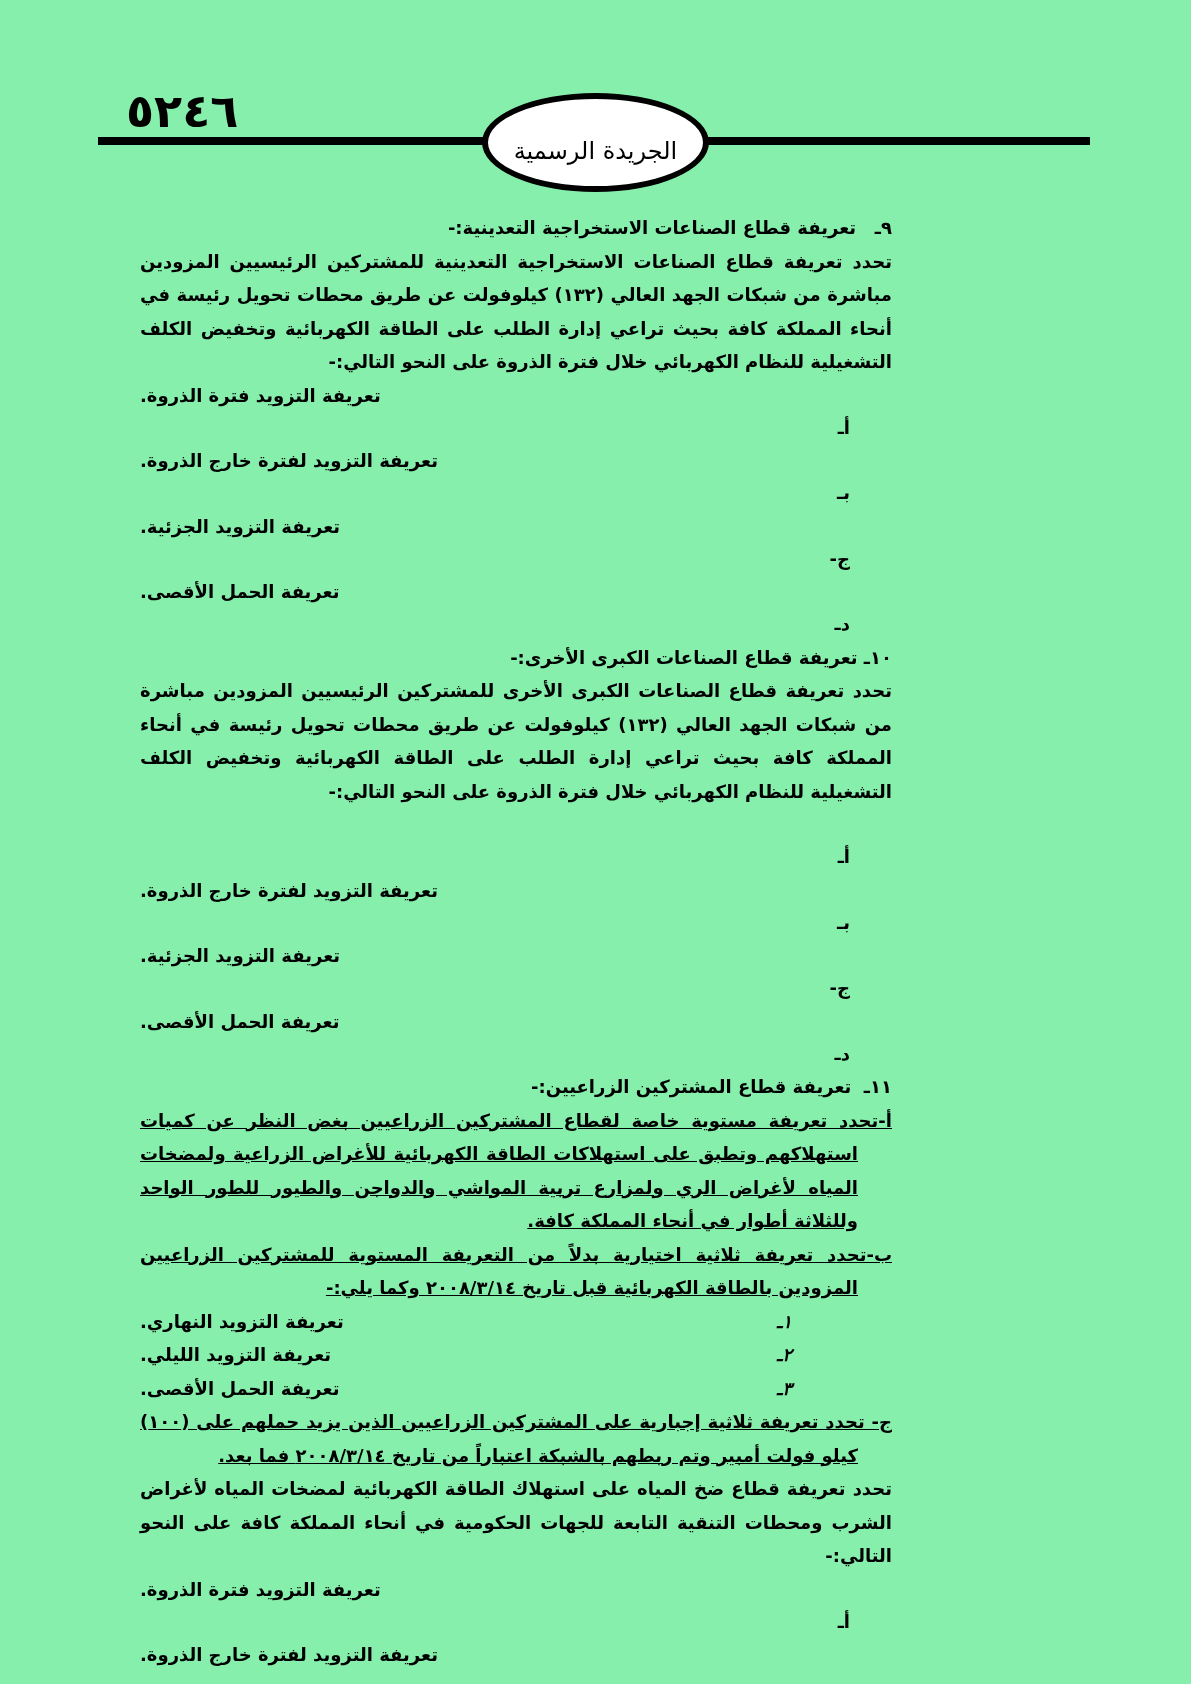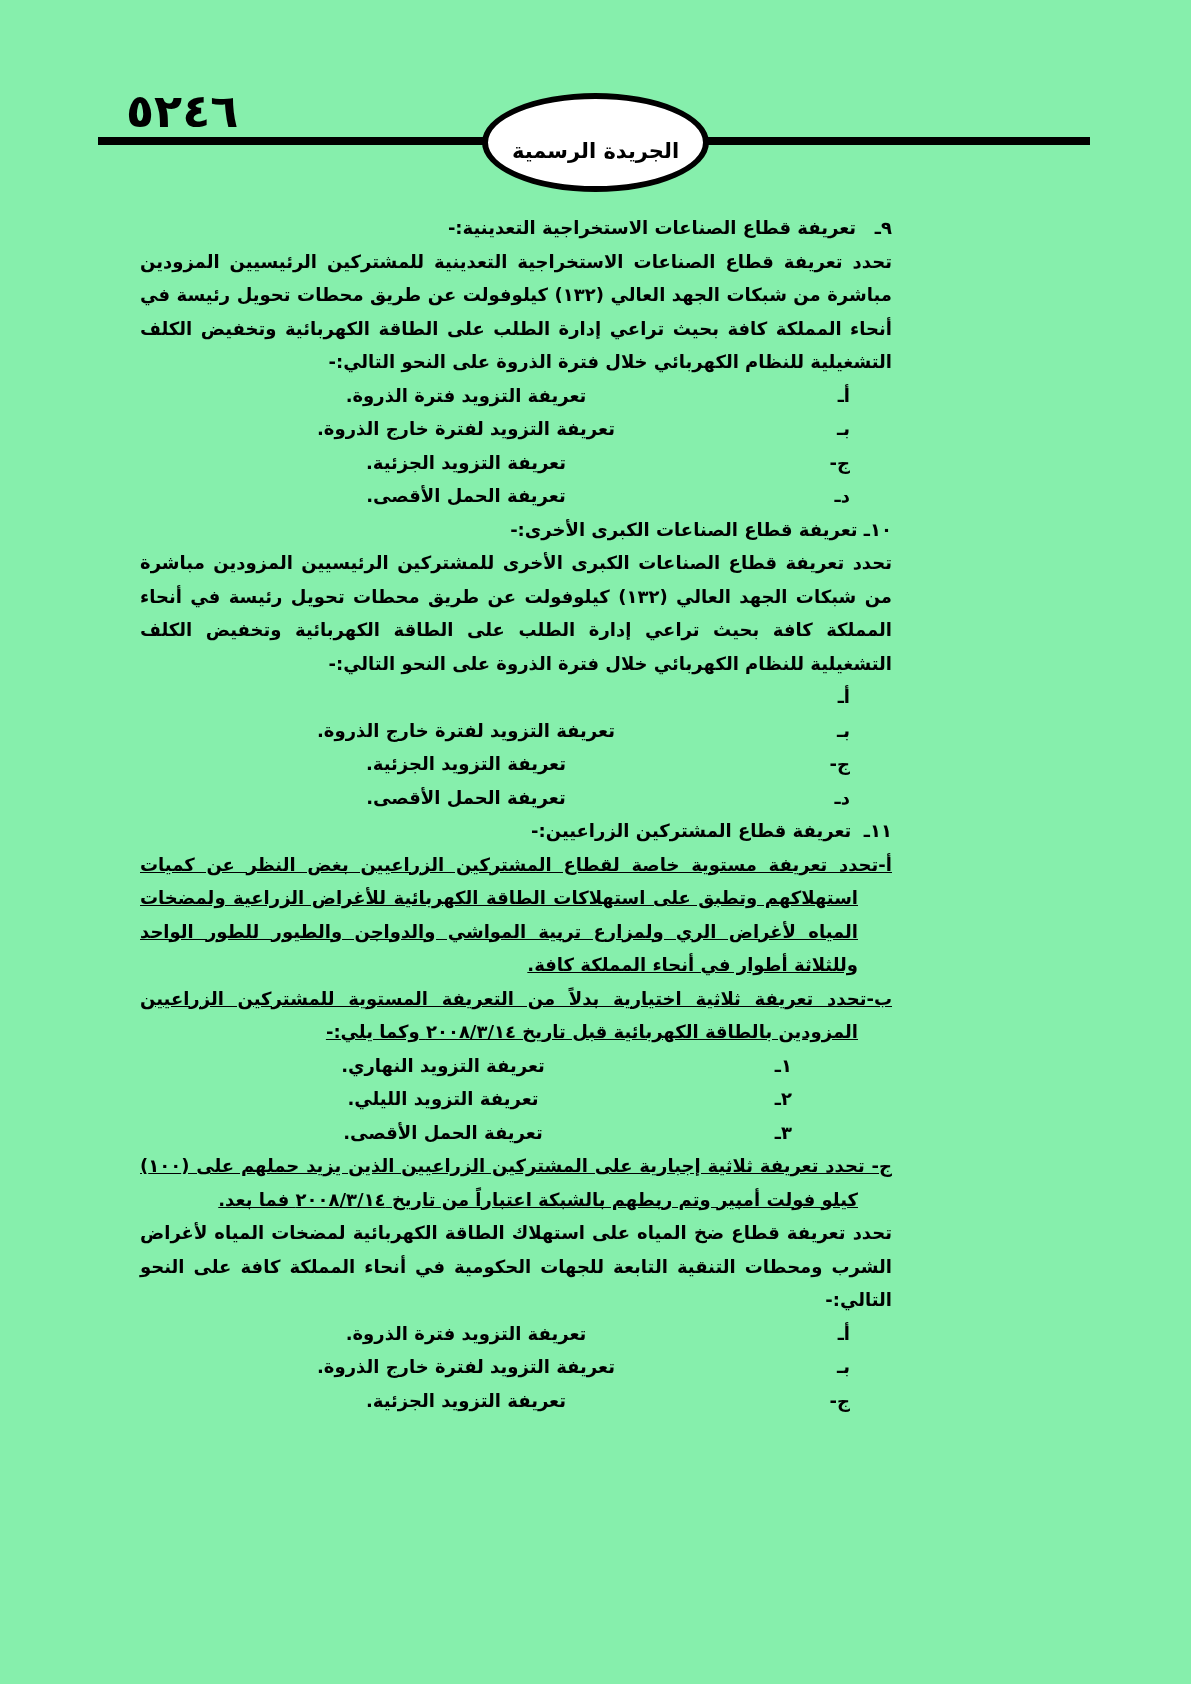--- a/index.html
+++ b/index.html
@@ -13,36 +13,36 @@
     letter-spacing:2px;direction:rtl;
   }
   .header-rule{
     position:absolute;left:98px;top:137px;width:992px;height:8px;background:#000;
   }
   .gazette-oval{
     position:absolute;left:482px;top:93px;width:215px;height:87px;
     border:6px solid #000;border-radius:50%;background:#fff;z-index:2;
     display:flex;align-items:center;justify-content:center;
   }
-  .gazette-title{font-size:21px;font-weight:bold;direction:rtl;margin-top:16px;}
+  .gazette-title{font-size:24px;font-weight:normal;direction:rtl;margin-top:16px;}
   .content{
     position:absolute;top:211px;right:299px;width:752px;direction:rtl;
     font-size:18px;font-weight:bold;line-height:33.5px;text-align:right;
   }
   .item{white-space:pre-wrap;}
   .para{text-align:justify;text-align-last:right;}
   .para-hang{
     text-align:justify;text-align-last:right;
     padding-right:34px;text-indent:-34px;text-decoration:underline;
   }
   .sub{display:flex;padding-right:42px;}
-  .sub .marker{flex:0 0 58px;}
+  .sub .marker{flex:0 0 58px;margin-top:32px;}
   .sub2{display:flex;padding-right:100px;}
-  .sub2 .marker{flex:0 0 46px;}
-  .ltext{flex:1;text-align:center;}
+  .sub2 .marker{flex:0 0 46px;font-style:italic;}
+  .ltext{flex:1;text-align:left;}
 </style>
 </head>
 <body>
 
 <div class="page">
 
   <div class="page-number">٥٢٤٦</div>
 
   <div class="header-rule"></div>
 

